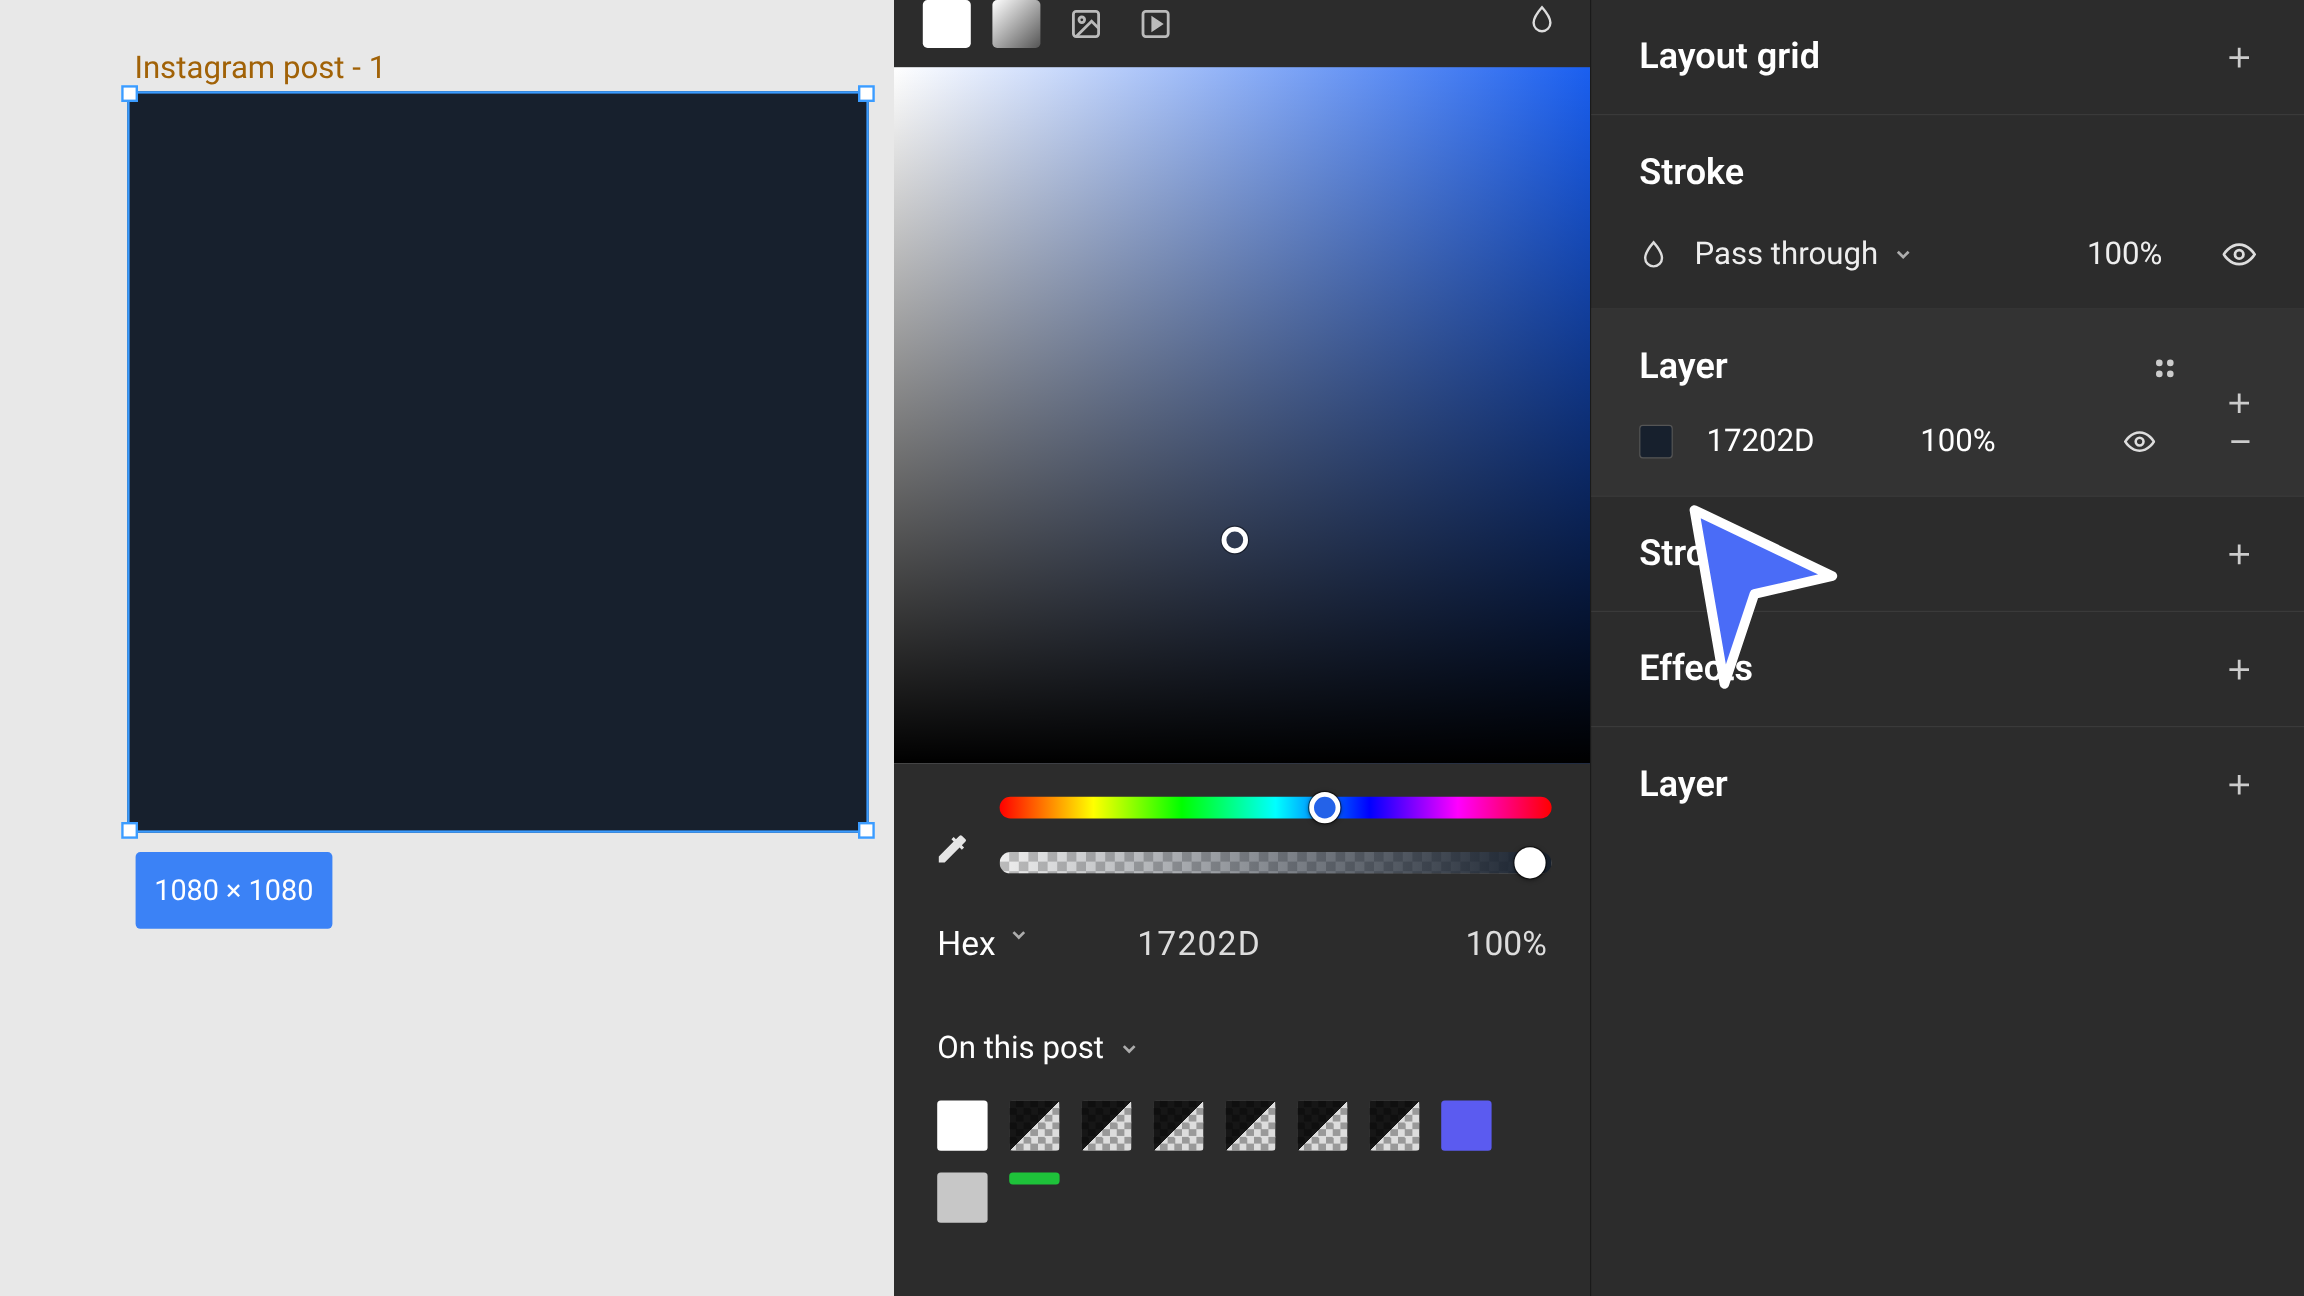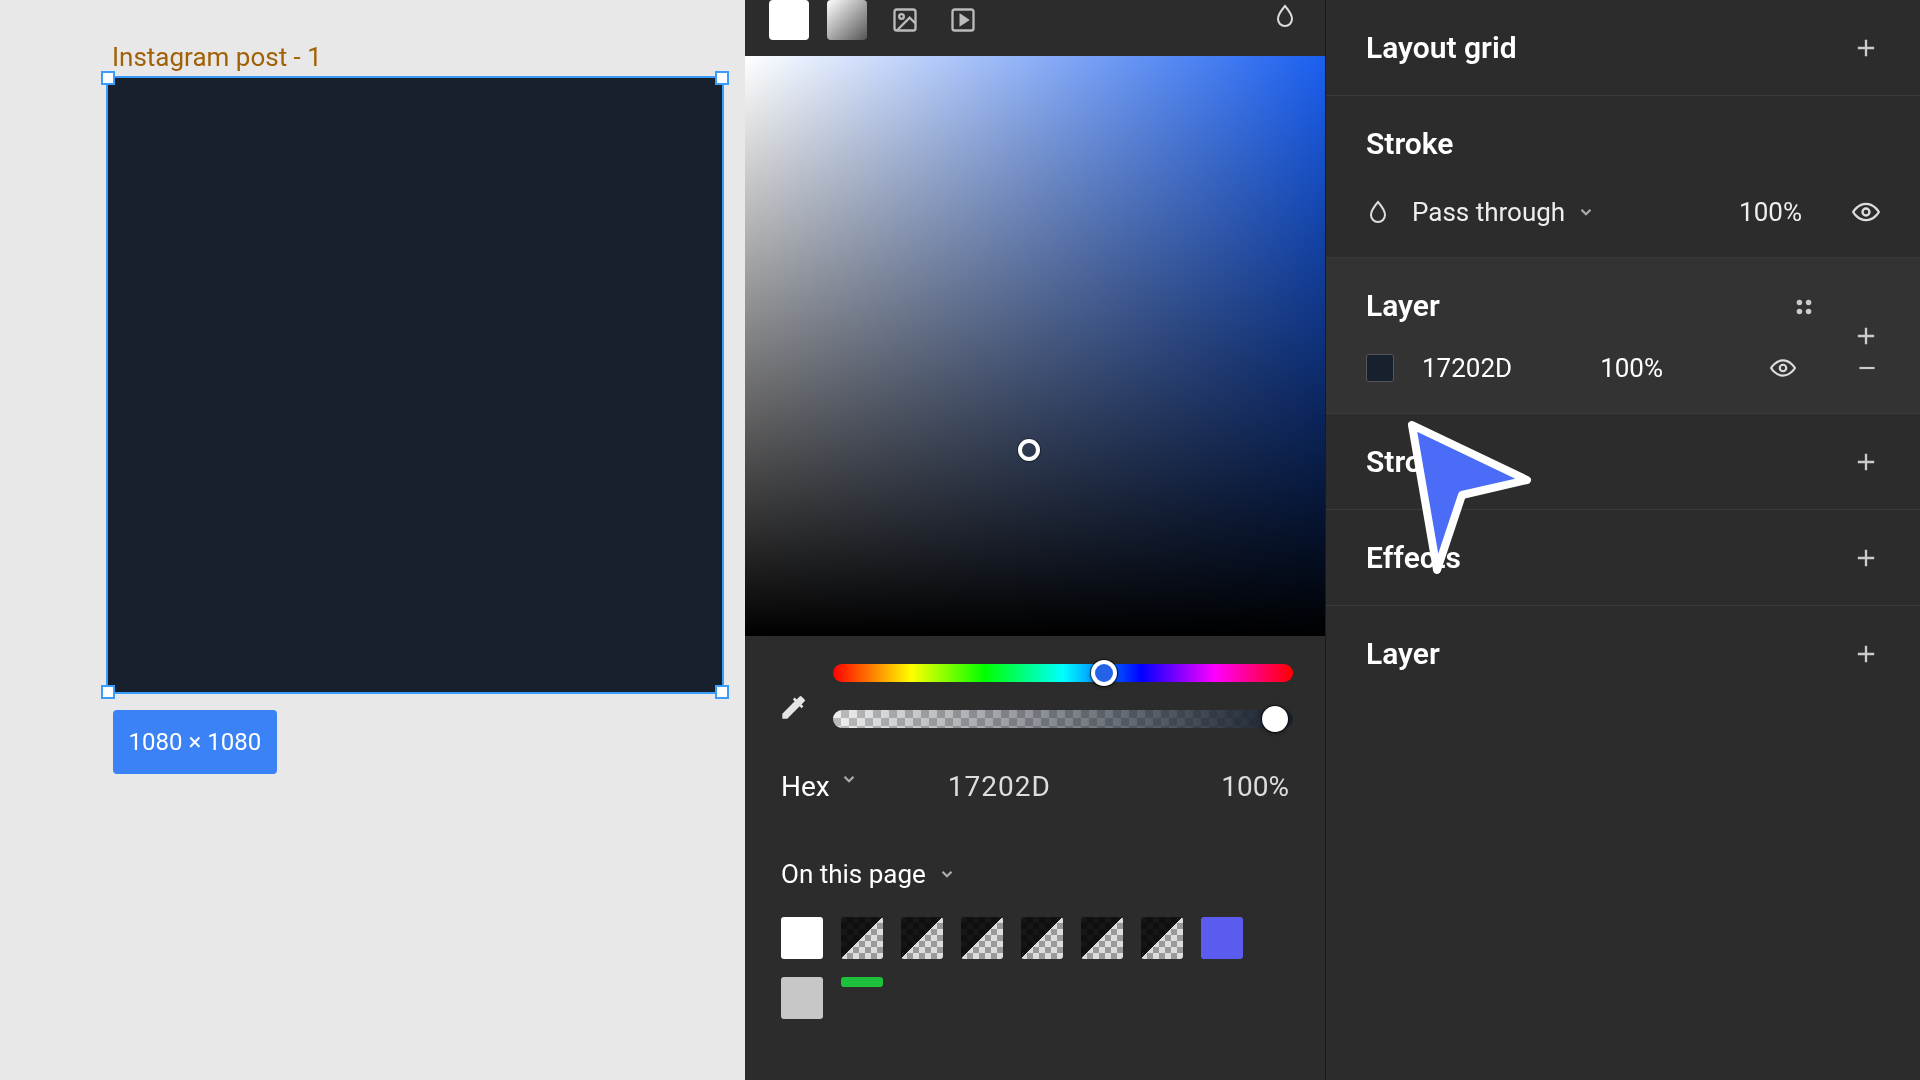--- a/index.html
+++ b/index.html
@@ -294,21 +294,21 @@
       <svg class="chev" width="18" height="18" viewBox="0 0 24 24" fill="none" stroke="#ccc" stroke-width="3">
           <path d="M6 9l6 6 6-6"></path>
         </svg>
     </div>
     <div class="hex-value">17202D</div>
     <div class="opacity-value">100%</div>
   </div>
 
   <div class="doc-colors">
     <div class="doc-colors-header">
-      <span>On this page</span>
+      <span>On this post</span>
       <svg class="chev" width="18" height="18" viewBox="0 0 24 24" fill="none" stroke="#ccc" stroke-width="3">
           <path d="M6 9l6 6 6-6"></path>
         </svg>
     </div>
     <div class="swatch-grid">
       <div class="sw sw-white"></div>
       <div class="sw sw-check"></div>
       <div class="sw sw-check"></div>
       <div class="sw sw-check"></div>
       <div class="sw sw-check"></div>

